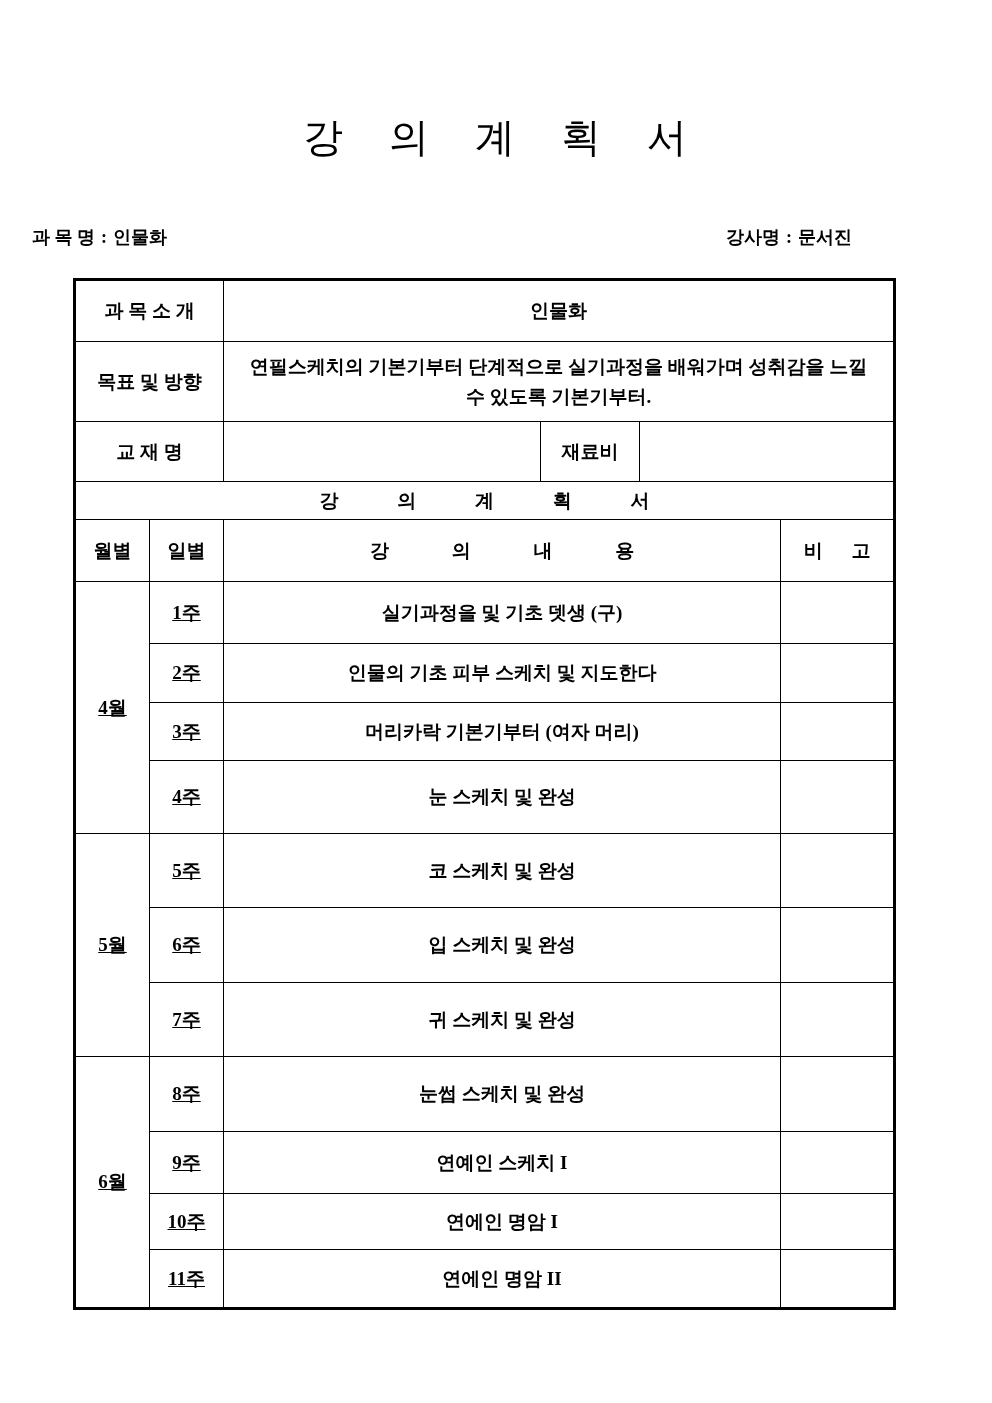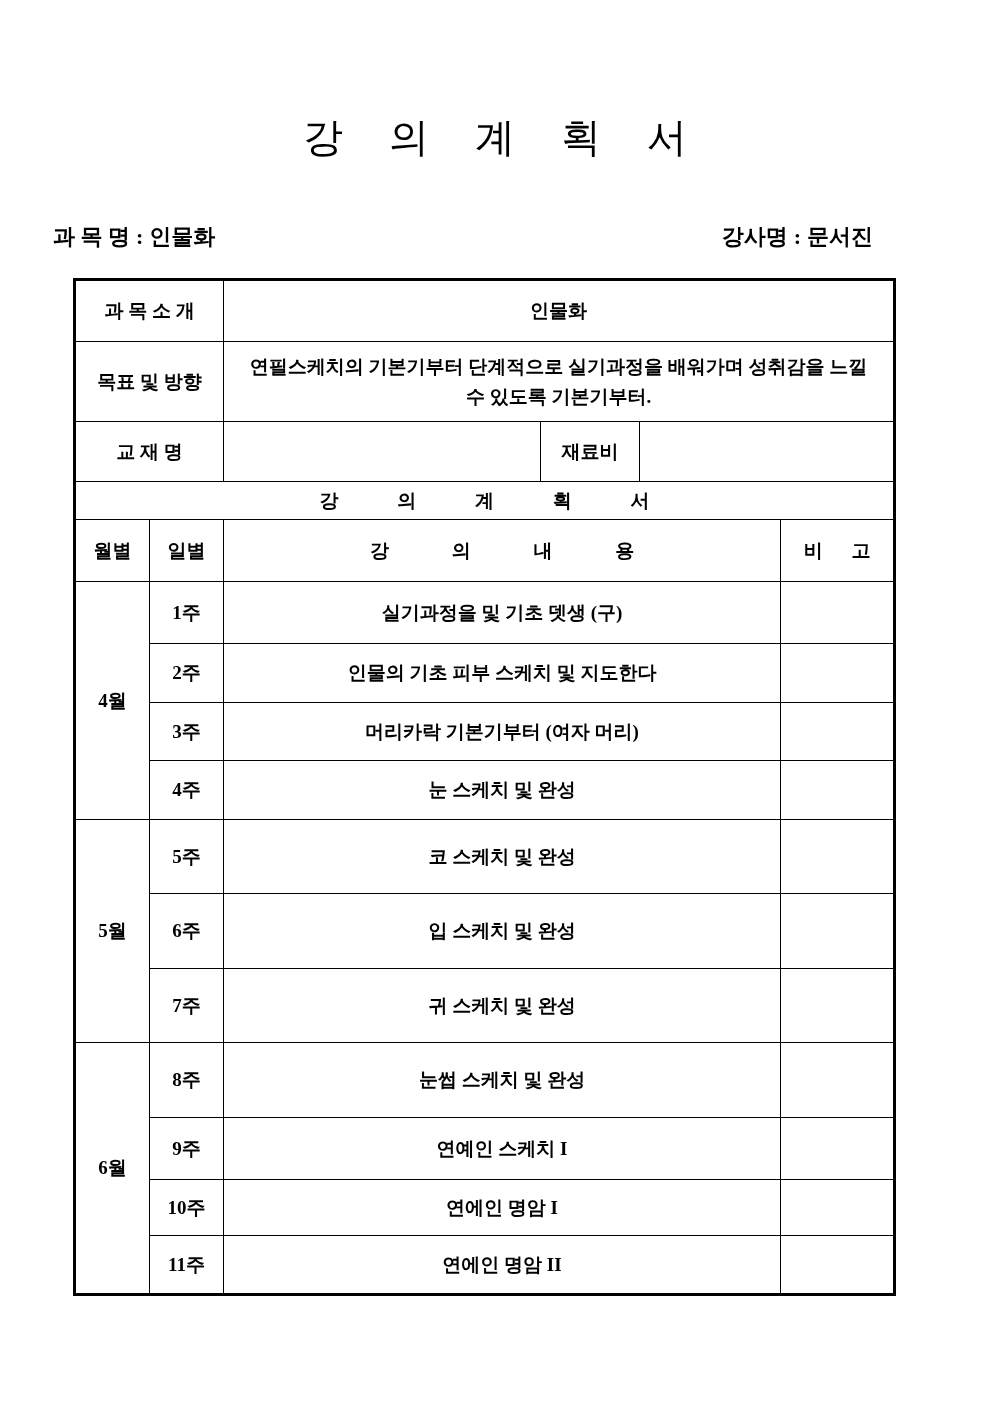--- a/index.html
+++ b/index.html
@@ -13,24 +13,24 @@
     margin-top:112px;
     text-align:center;
     font-size:40px;
     font-weight:500;
     letter-spacing:2px;
     word-spacing:32px;
     line-height:52px;
   }
   .meta {
     width:820px;
-    margin:58px 0 0 53px;
+    margin:58px 0 0 32px;
     display:flex;
     justify-content:space-between;
-    font-size:22px;
+    font-size:18px;
     font-weight:700;
     line-height:30px;
   }
   .meta .colon { padding:0 6px; }
   table.plan {
     width:820px;
     margin:26px 0 0 73px;
     border-collapse:collapse;
     border:3px solid #000;
     table-layout:fixed;
@@ -49,21 +49,21 @@
     border-top:2px solid #000;
     border-bottom:2px solid #000;
     font-size:22px;
     word-spacing:54px;
     font-weight:600;
   }
   td.content-header-cell { word-spacing:58px; }
   td.note-header-cell { word-spacing:24px; }
   td.goal-cell { line-height:30px; font-size:19px; }
   td.goal-cell span { display:block; }
-  td.month-cell, td.week-cell { font-size:20px; }
+  td.month-cell, td.week-cell { font-size:20px;text-decoration:underline; }
 </style>
 </head>
 <body>
 
 <div class="title">강 의 계 획 서</div>
 
 <div class="meta">
   <div>
     <span>과 목 명</span><span class="colon">:</span><span>인물화</span>
   </div>
@@ -123,21 +123,21 @@
   <tr style="height:59px">
     <td class="week-cell">2주</td>
     <td colspan="3">인물의 기초 피부 스케치 및 지도한다</td>
     <td></td>
   </tr>
   <tr style="height:58px">
     <td class="week-cell">3주</td>
     <td colspan="3">머리카락 기본기부터 (여자 머리)</td>
     <td></td>
   </tr>
-  <tr style="height:59px">
+  <tr style="height:73px">
     <td class="week-cell">4주</td>
     <td colspan="3">눈 스케치 및 완성</td>
     <td></td>
   </tr>
 
   <tr style="height:74px">
     <td rowspan="3" class="month-cell">5월</td>
     <td class="week-cell">5주</td>
     <td colspan="3">코 스케치 및 완성</td>
     <td></td>

